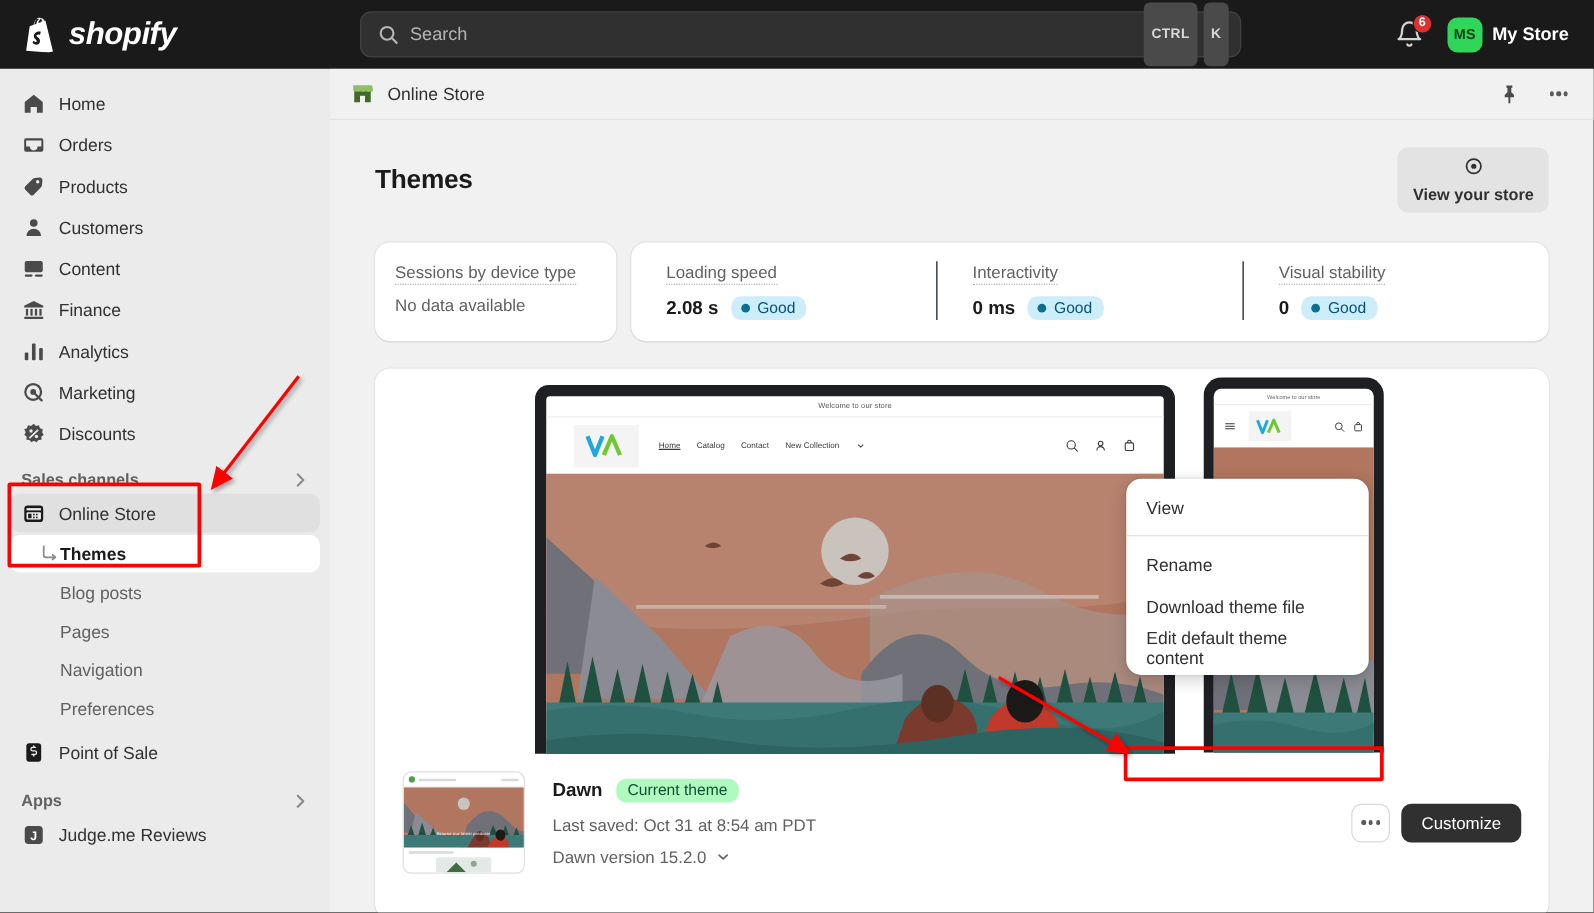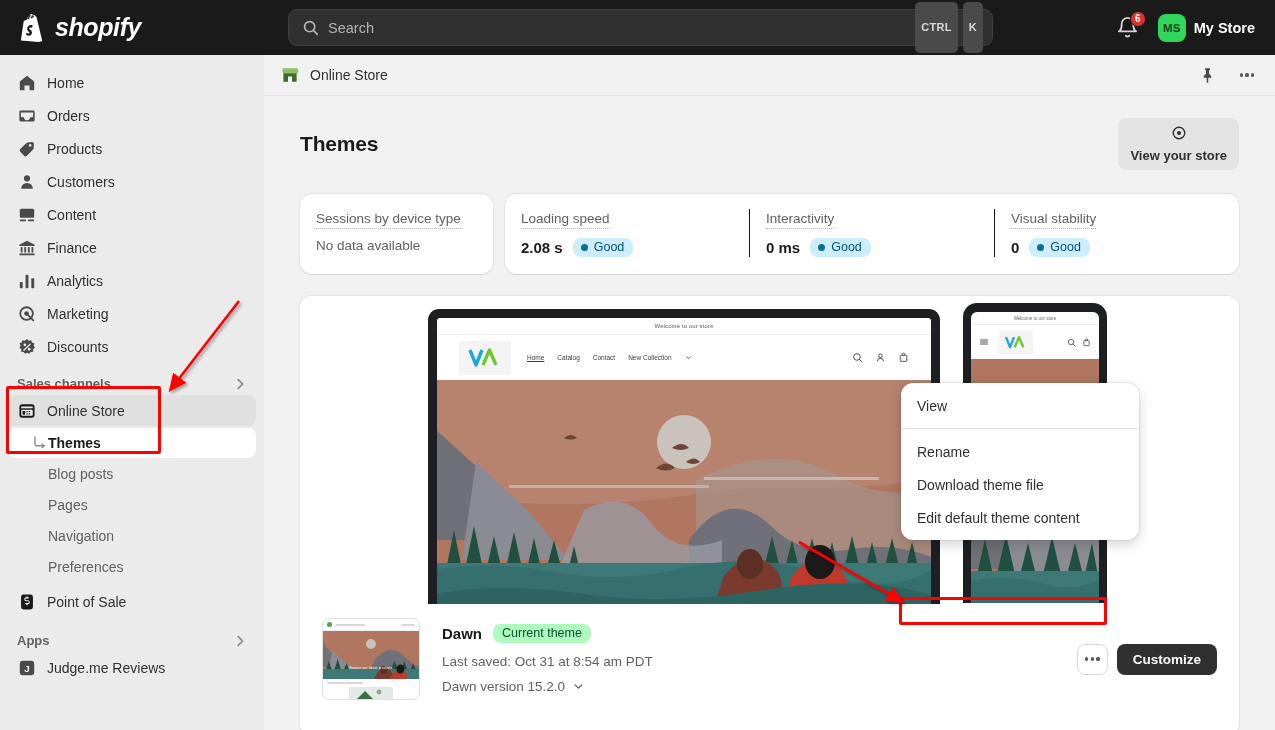--- a/index.html
+++ b/index.html
@@ -115,21 +115,21 @@
   }
 
   
   .metrics { display: flex; gap: 12px; margin-bottom: 22px; }
   .card {
     background: #fff; border-radius: 12px;
     box-shadow: 0 1px 0 rgba(26,26,26,.07), 0 0 0 1px rgba(26,26,26,.06);
   }
   .metric-single { width: 193px; padding: 15px 16px 17px 16px; }
   .metric-group { flex: 1; display: flex; padding: 15px 0 17px 0; }
-  .metric-cell { flex: 1; padding: 0 16px; }
+  .metric-cell { flex: 1; padding: 0 28px; }
   .metric-cell + .metric-cell { border-left: 1px solid #0f172a; }
   .metric-label {
     font-size: 13.5px; color: #616161; margin-bottom: 9px;
     border-bottom: 1px dotted #b5b5b5; display: inline-block; padding-bottom: 2px;
     cursor: help;
   }
   .metric-row { display: flex; align-items: center; gap: 10px; }
   .metric-value { font-size: 15px; font-weight: 700; color: #1a1a1a; }
   .metric-empty { font-size: 13.5px; color: #616161; }
   .pill {
@@ -202,27 +202,27 @@
   .theme-actions { display: flex; align-items: center; gap: 9px; margin-left: auto; align-self: center; }
   .icon-btn {
     width: 31px; height: 31px; border-radius: 8px; background: #fff;
     border: 1px solid #d9d9d9; display: flex; align-items: center; justify-content: center;
     cursor: pointer;
   }
   .dots { display: flex; gap: 2.5px; }
   .dots i { width: 3.2px; height: 3.2px; border-radius: 50%; background: #5a5a5a; display: block; }
   .btn-dark {
     background: #303030; color: #fff; border: none; border-radius: 8px;
-    padding: 8px 16px; font-size: 13.5px; font-weight: 700; cursor: pointer;
+    padding: 8px 16px; font-size: 13.5px; font-weight: 400; cursor: pointer;
     font-family: "Liberation Sans", sans-serif;
   }
 
   
   .popover {
-    position: absolute; left: 901px; top: 383px; width: 238px;
+    position: absolute; left: 901px; top: 383px; width: 194px;
     background: #fff; border-radius: 12px; padding: 6px 0 6px 0;
     box-shadow: 0 4px 14px rgba(0,0,0,.18), 0 0 0 1px rgba(26,26,26,.07);
     z-index: 40;
   }
   .pop-item {
     height: 33px; display: flex; align-items: center; padding: 0 16px;
     font-size: 14px; color: #303030; cursor: pointer;
   }
   .pop-sep { height: 1px; background: #e3e3e3; margin: 6px 0; }
 

